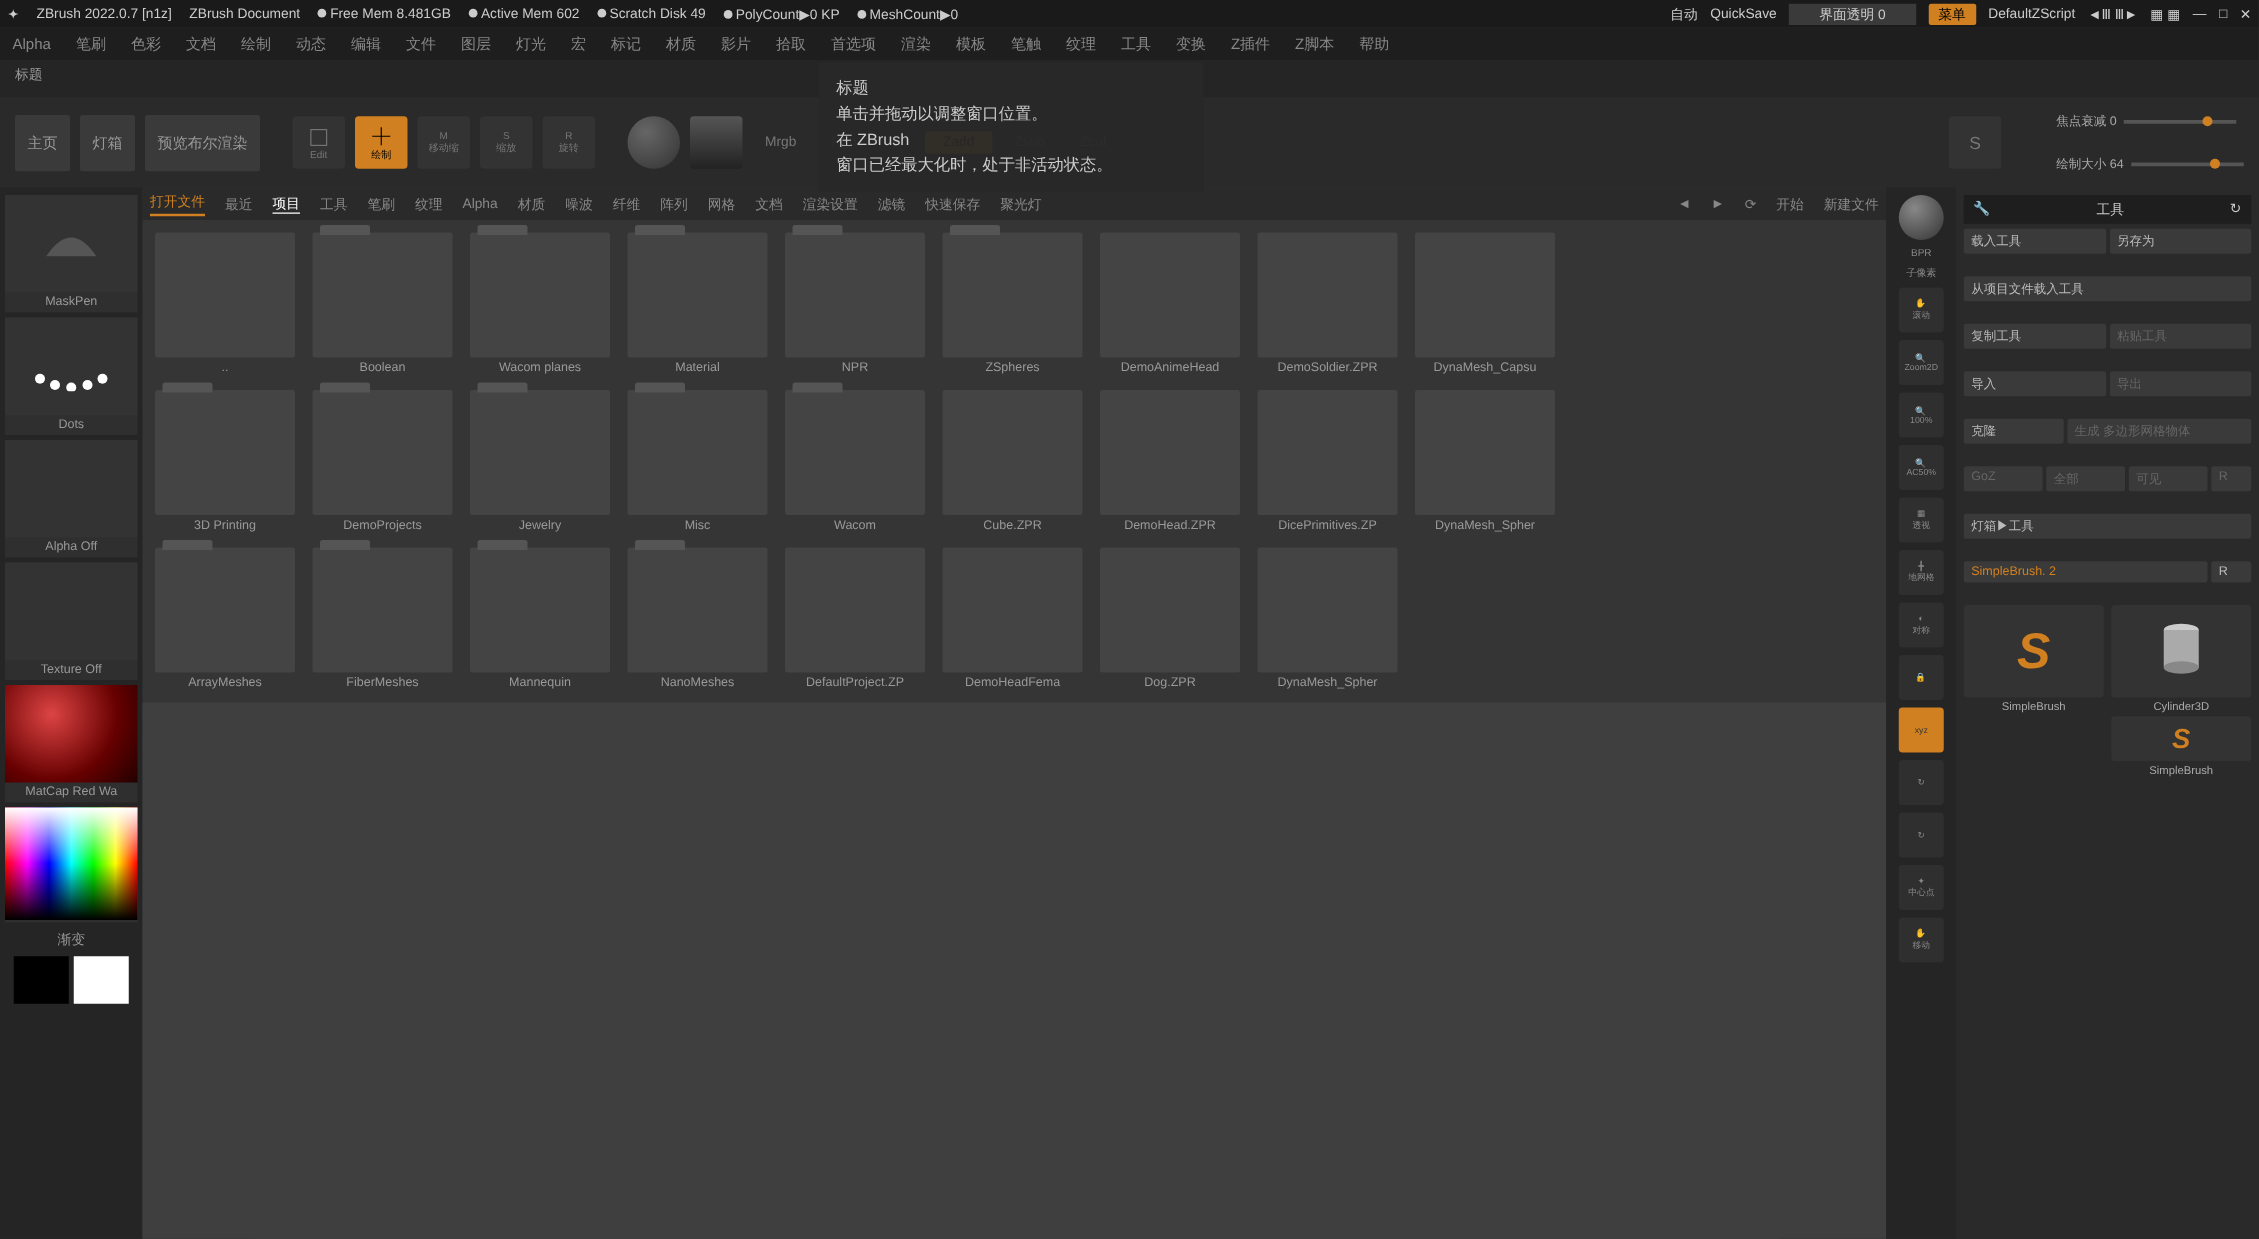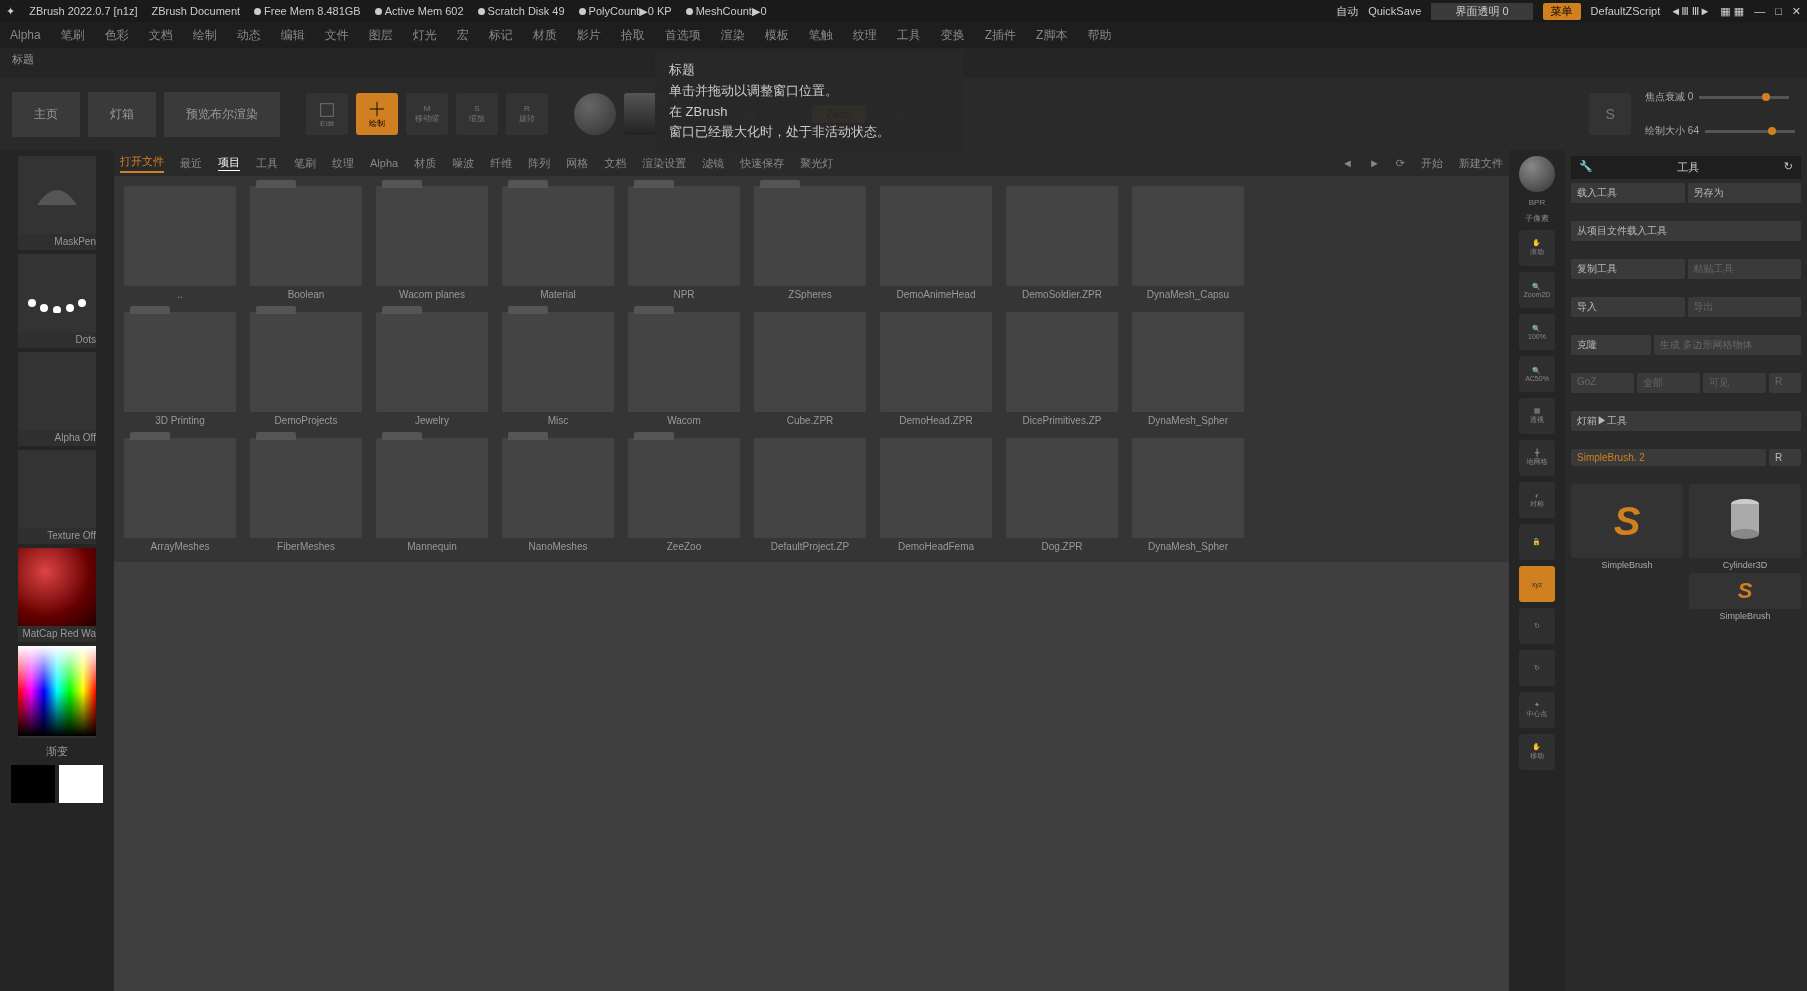--- a/index.html
+++ b/index.html
@@ -4,29 +4,29 @@
 <style>
 body{margin:0;background:#2a2a2a;color:#aaa;font-family:sans-serif;font-size:11px;overflow:hidden;width:1807px;height:991px;transform-origin:top left}
 .titlebar{background:#1a1a1a;height:22px;display:flex;align-items:center;padding:0 6px;gap:14px;color:#ccc}
 .titlebar .dot{display:inline-block;width:7px;height:7px;border-radius:50%;background:#ccc;margin-right:3px}
 .titlebar .right{margin-left:auto;display:flex;gap:10px;align-items:center}
 .btn-orange{background:#d08020;color:#000;padding:1px 8px;border-radius:2px}
 .slider-label{background:#3a3a3a;padding:1px 24px}
 .menubar{background:#1e1e1e;height:26px;display:flex;align-items:center;padding:0 10px;gap:20px;color:#888;font-size:12px}
 .subhead{background:#252525;height:22px;padding:4px 12px;color:#999}
 .toolbar{background:#2a2a2a;height:60px;display:flex;align-items:center;padding:6px 12px;gap:8px}
-.tbtn{background:#3a3a3a;color:#999;padding:14px 22px;font-size:12px;border-radius:2px}
+.tbtn{background:#3a3a3a;color:#999;padding:14px 10px;font-size:12px;border-radius:2px}
 .ticon{width:42px;height:42px;background:#333;display:flex;flex-direction:column;align-items:center;justify-content:center;color:#777;font-size:8px;border-radius:3px}
 .ticon.on{background:#d08020;color:#000}
 .ticon svg{width:18px;height:18px}
 .zadd{background:#d08020;color:#000;padding:3px 14px;border-radius:2px}
 .zbtn{padding:3px 10px;color:#777}
 .main{display:flex;height:880px}
 .leftcol{width:114px;background:#252525;display:flex;flex-direction:column;align-items:center;padding-top:6px;gap:4px}
-.lbox{width:78px;background:#2f2f2f;text-align:right;padding-bottom:3px;font-size:10px;color:#999}
+.lbox{width:106px;background:#2f2f2f;text-align:center;padding-bottom:3px;font-size:10px;color:#999}
 .lbox .thumb{height:78px;background:#333;margin-bottom:2px;display:flex;align-items:center;justify-content:center}
 .center{flex:1;background:#353535;display:flex;flex-direction:column}
 .browsebar{background:#2a2a2a;height:26px;display:flex;align-items:center;padding:0 6px;gap:16px;color:#888;font-size:11px}
 .browsebar .active{color:#d08020;border-bottom:2px solid #d08020;padding-bottom:2px}
 .browsebar .sel{color:#fff;border-bottom:1px solid #fff}
 .grid{padding:10px;display:grid;grid-template-columns:repeat(9,112px);gap:12px 14px;align-content:start}
 .item{text-align:center;font-size:10px;color:#999}
 .item .th{width:112px;height:100px;background:#444;margin-bottom:3px;display:flex;align-items:center;justify-content:center;border-radius:2px}
 .folder{background:linear-gradient(#555,#444);position:relative}
 .folder::before{content:"";position:absolute;top:-6px;left:6px;width:40px;height:8px;background:#555;border-radius:2px 2px 0 0}
@@ -36,21 +36,21 @@
 .rt{width:36px;height:36px;background:#2f2f2f;border-radius:3px;display:flex;flex-direction:column;align-items:center;justify-content:center;font-size:7px;color:#888}
 .rpanel{width:230px;background:#2a2a2a;padding:6px}
 .rhead{background:#1e1e1e;padding:4px 8px;color:#ccc;display:flex;justify-content:space-between;margin-bottom:4px}
 .rrow{display:flex;gap:3px;margin-bottom:18px}
 .rbtn{background:#3a3a3a;padding:3px 6px;flex:1;font-size:10px;color:#bbb;border-radius:2px}
 .rbtn.dim{color:#666}
 .toolgrid{display:flex;gap:6px;margin-top:6px}
 .tcard{flex:1;text-align:center;font-size:9px}
 .tcard .tc{height:74px;background:#333;margin-bottom:2px;border-radius:3px;display:flex;align-items:center;justify-content:center}
 .tooltip{position:absolute;left:655px;top:50px;background:rgba(40,40,40,.95);padding:10px 14px;color:#ccc;width:280px;font-size:13px;line-height:1.6;z-index:10}
-.sliders{display:flex;flex-direction:column;gap:20px;margin-left:6px;font-size:10px}
+.sliders{display:flex;flex-direction:column;gap:20px;margin-left:36px;font-size:10px}
 .sline{display:flex;align-items:center;gap:6px}
 .strack{width:90px;height:3px;background:#555;position:relative}
 .strack::after{content:"";position:absolute;left:70%;top:-3px;width:8px;height:8px;background:#d08020;border-radius:50%}
 </style>
 </head>
 <body>
 
 <div class="titlebar">
 <span>✦</span>
 <span>ZBrush 2022.0.7 [n1z]</span>
@@ -294,24 +294,20 @@
         </div>
         <div class="item">
           <div class="th folder"></div>
           <div>Mannequin</div>
         </div>
         <div class="item">
           <div class="th folder"></div>
           <div>NanoMeshes</div>
         </div>
         <div class="item">
-          <div class="th folder"></div>
-          <div>ZeeZoo</div>
-        </div>
-        <div class="item">
           <div class="th sphere"></div>
           <div>DefaultProject.ZP</div>
         </div>
         <div class="item">
           <div class="th sphere"></div>
           <div>DemoHeadFema</div>
         </div>
         <div class="item">
           <div class="th sphere"></div>
           <div>Dog.ZPR</div>

